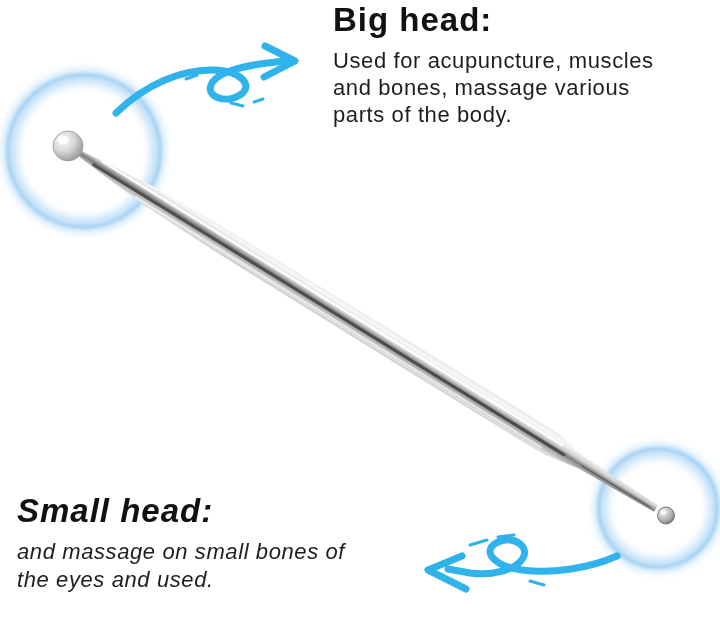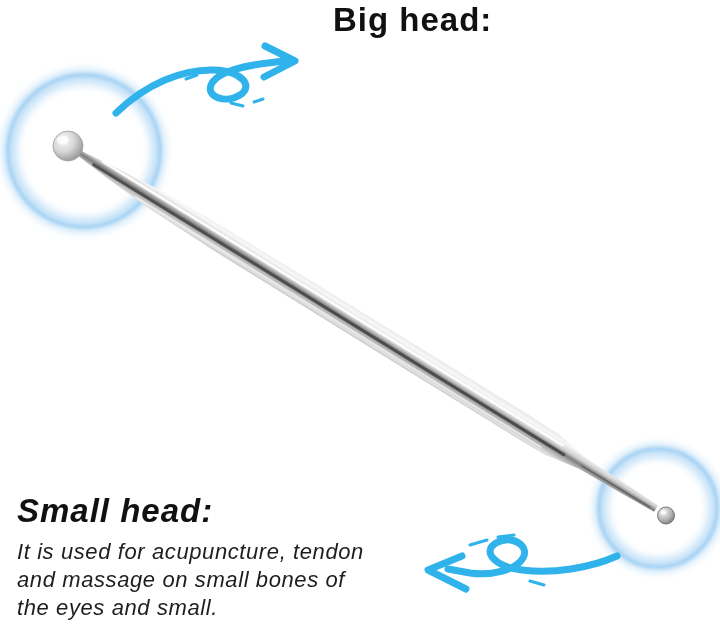--- a/index.html
+++ b/index.html
@@ -98,24 +98,28 @@
 
     <g fill="none" stroke-linecap="round" stroke-linejoin="round">
       <path d="M 617 556 C 590 568 553 574 522 570 C 496 567 481 552 496 543 C 512 534 530 546 523 558 C 516 570 492 576 470 573 L 448 569" stroke-width="7" stroke="#2FB3EA"></path>
       <polyline points="462,556 428,570 466,589" stroke-width="7" stroke="#2FB3EA"></polyline>
       <path d="M 470 545 L 487 540 M 498 537 L 514 535 M 530 581 L 544 585" stroke-width="3" stroke="#2FB3EA"></path>
     </g>
   </svg>
 
   <div class="annotation big">
     <div class="title">Big head:</div>
+    <div class="body-lines">
+      <div>Used for acupuncture, muscles</div>
+      <div>and bones, massage various</div>
+      <div>parts of the body.</div>
+    </div>
   </div>
 
   <div class="annotation small">
     <div class="title">Small head:</div>
     <div class="body-lines">
-      <div>It is used for acupuncture, tendon</div>
       <div>and massage on small bones of</div>
-      <div>the eyes and small.</div>
+      <div>the eyes and used.</div>
     </div>
   </div>
 
 </div>
 
 </body></html>

